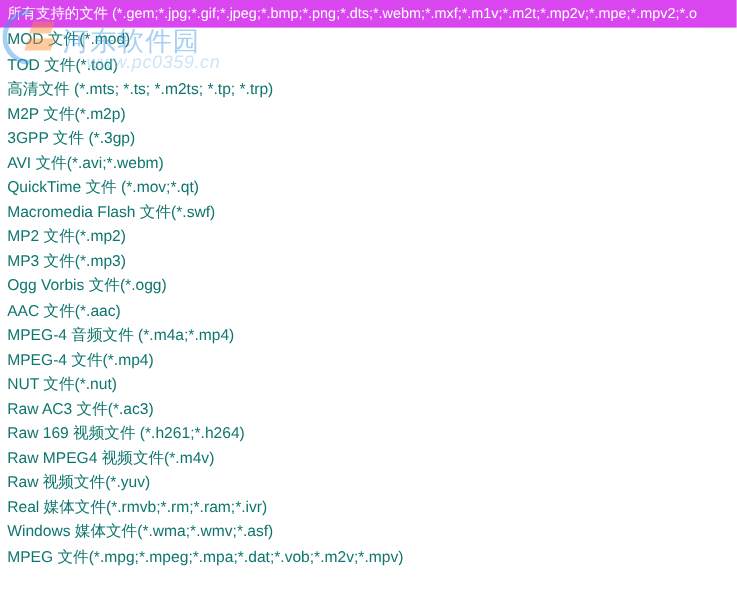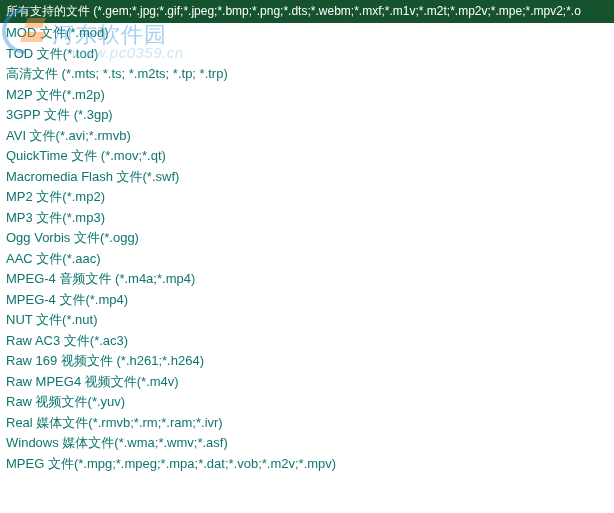--- a/index.html
+++ b/index.html
@@ -10,21 +10,21 @@
     body {
       font-family: "Microsoft YaHei", "SimSun", Arial, sans-serif;
       font-size: 13px;
       background: #ffffff;
       width: 614px;
       height: 513px;
       overflow: hidden;
       position: relative;
     }
     .header {
-      background: #14532d;
+      background: #d946ef;
       color: #ffffff;
       padding: 3px 6px;
       font-size: 12px;
       white-space: nowrap;
       overflow: hidden;
     }
     .list {
       list-style: none;
       padding: 0;
       margin: 0;
@@ -106,21 +106,21 @@
 <div class="header">
   <span>所有支持的文件 (*.gem;*.jpg;*.gif;*.jpeg;*.bmp;*.png;*.dts;*.webm;*.mxf;*.m1v;*.m2t;*.mp2v;*.mpe;*.mpv2;*.o</span>
 </div>
 
 <ul class="list">
     <li class="list-item"><span>MOD 文件(*.mod)</span></li>
     <li class="list-item"><span>TOD 文件(*.tod)</span></li>
     <li class="list-item"><span>高清文件 (*.mts; *.ts; *.m2ts; *.tp; *.trp)</span></li>
     <li class="list-item"><span>M2P 文件(*.m2p)</span></li>
     <li class="list-item"><span>3GPP 文件 (*.3gp)</span></li>
-    <li class="list-item"><span>AVI 文件(*.avi;*.rmvb)</span></li>
+    <li class="list-item"><span>AVI 文件(*.avi;*.webm)</span></li>
     <li class="list-item"><span>QuickTime 文件 (*.mov;*.qt)</span></li>
     <li class="list-item"><span>Macromedia Flash 文件(*.swf)</span></li>
     <li class="list-item"><span>MP2 文件(*.mp2)</span></li>
     <li class="list-item"><span>MP3 文件(*.mp3)</span></li>
     <li class="list-item"><span>Ogg  Vorbis 文件(*.ogg)</span></li>
     <li class="list-item"><span>AAC 文件(*.aac)</span></li>
     <li class="list-item"><span>MPEG-4 音频文件 (*.m4a;*.mp4)</span></li>
     <li class="list-item"><span>MPEG-4 文件(*.mp4)</span></li>
     <li class="list-item"><span>NUT 文件(*.nut)</span></li>
     <li class="list-item"><span>Raw AC3 文件(*.ac3)</span></li>

